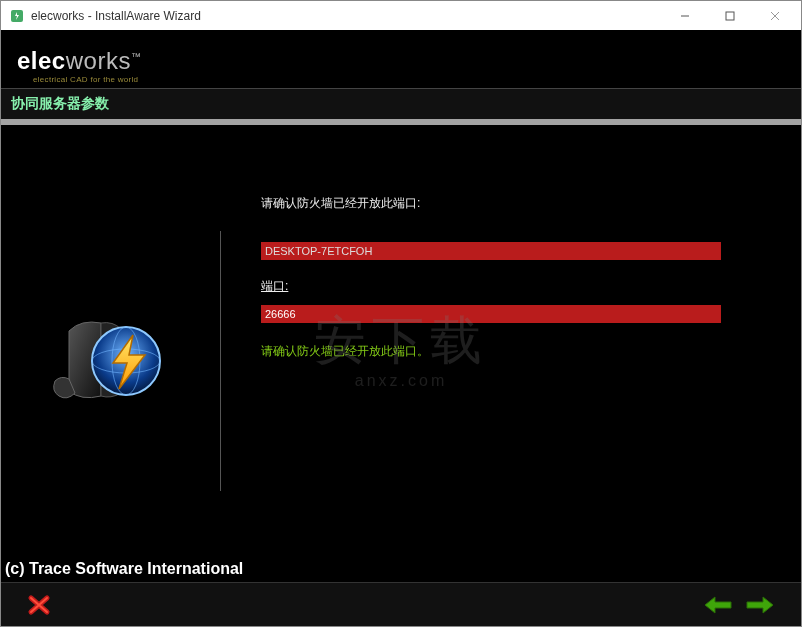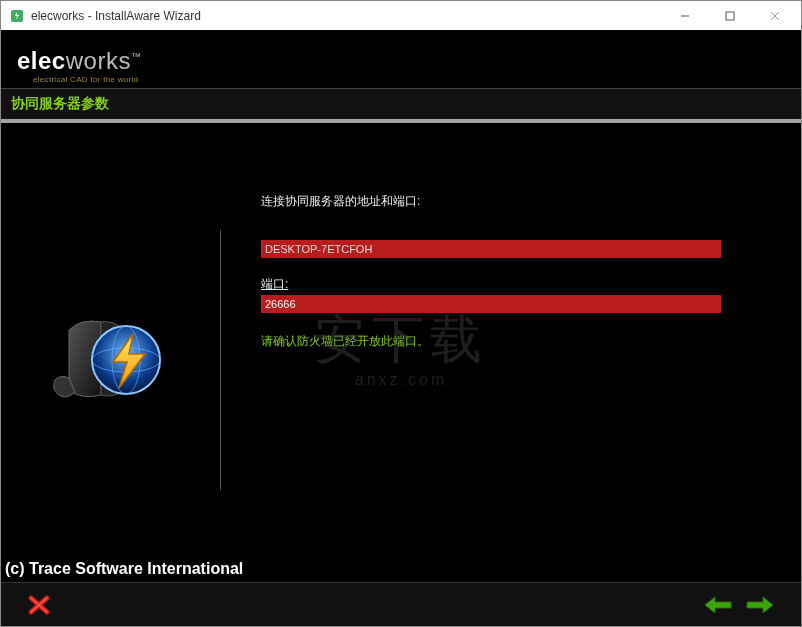--- a/index.html
+++ b/index.html
@@ -59,25 +59,25 @@
   .brand .tagline {
     font-size: 8px;
     color: #9a8b3a;
     margin-left: 16px;
     letter-spacing: 0.3px;
   }
 
   .section-header {
     background: #111;
     border-top: 1px solid #444;
-    border-bottom: 4px solid #a3a3a3;
+    border-bottom: 6px solid #a3a3a3;
     padding: 6px 10px;
     font-size: 14px;
     font-weight: 600;
-    color: #84cc16;
+    color: #86efac;
   }
 
   .content {
     flex: 1;
     display: flex;
     padding: 60px 20px 20px 20px;
     position: relative;
   }
 
   .left-pane {
@@ -112,21 +112,21 @@
   .field .input {
     background: #b91c1c;
     color: #ddd;
     border: none;
     width: 460px;
     padding: 0 4px;
     font-size: 11px;
     height: 18px;
     font-family: inherit;
   }
-  .field .input.sel { color: #fff; }
+  .field .input.sel { color: #fff; margin-top: 8px; }
   .field .input.sel::selection { background: #1f6fb2; }
   .note { margin-top: 20px; font-size: 12px; color: #84cc16; }
 
   .watermark {
     position: absolute;
     top: 50%; left: 50%;
     transform: translate(-50%, -50%);
     font-size: 52px;
     color: rgba(120,120,120,0.25);
     letter-spacing: 6px;
@@ -240,21 +240,21 @@
           <path d="M18 95 Q10 90 14 80 Q20 74 28 78 L34 92 Q26 100 18 95 Z" fill="#333" stroke="#666"></path>
           <circle cx="85" cy="60" r="34" fill="url(#globe)" stroke="#8ec9ff" stroke-width="2"></circle>
           <ellipse cx="85" cy="60" rx="34" ry="12" fill="none" stroke="#6fb4ff" stroke-width="1" opacity="0.6"></ellipse>
           <ellipse cx="85" cy="60" rx="14" ry="34" fill="none" stroke="#6fb4ff" stroke-width="1" opacity="0.6"></ellipse>
           <path d="M92 34 L72 62 L86 62 L78 88 L104 54 L88 54 Z" fill="url(#bolt)" stroke="#b36b00" stroke-width="1.5"></path>
         </svg>
       </div>
     </div>
 
     <div class="right-pane">
-      <div class="prompt">连接协同服务器的地址和端口:</div>
+      <div class="prompt">请确认防火墙已经开放此端口:</div>
 
       <div class="field">
         <input class="input" type="text" value="DESKTOP-7ETCFOH" style="">
       </div>
 
       <div class="field">
         <label>端口:</label>
         <input class="input sel" type="text" value="26666" style="">
       </div>
 

